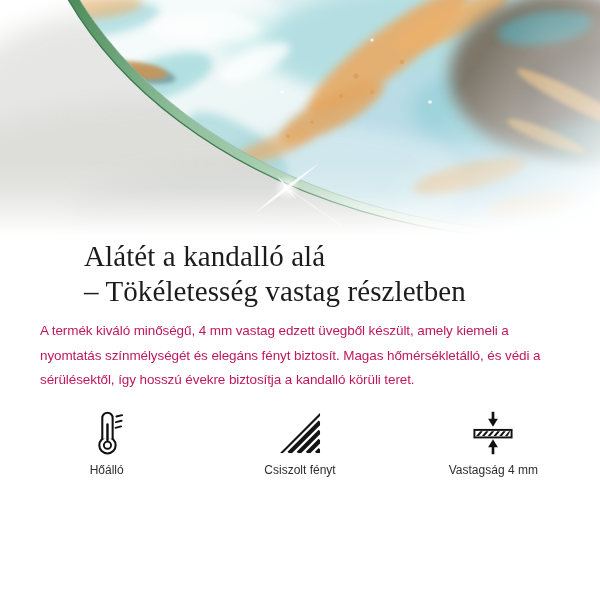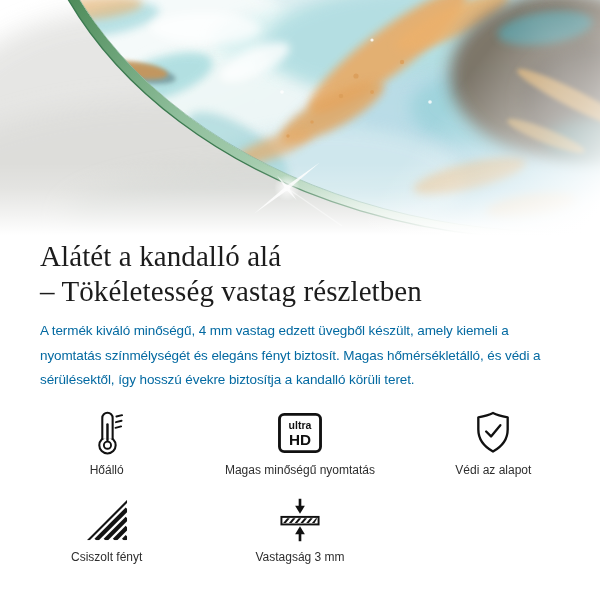--- a/index.html
+++ b/index.html
@@ -11,24 +11,24 @@
   .page{width:600px;height:600px;position:relative;background:#ffffff;}
   .hero{width:600px;height:235px;position:relative;overflow:hidden;}
   .hero svg{display:block;}
   .content{position:relative;}
   h1.title{
     margin:0 40px 0 40px;padding-top:4px;
     font-family:"Liberation Serif","DejaVu Serif",serif;
     font-weight:400;color:#1c1c1c;
     font-size:29px;line-height:35px;letter-spacing:0.1px;
   }
-  h1.title span{display:block;}
+  h1.title span{display:block;margin-left:44px;}
   p.desc{
     margin:10px 40px 0 40px;max-width:525px;
-    font-size:13.5px;line-height:24.5px;color:#0369a1;letter-spacing:-0.1px;
+    font-size:13.5px;line-height:24.5px;color:#be185d;letter-spacing:-0.1px;
   }
   .features{
     display:grid;grid-template-columns:repeat(3,1fr);
     row-gap:19px;margin:17px 10px 0 10px;
   }
   .feature{display:flex;flex-direction:column;align-items:center;}
   .ficon{height:46px;display:flex;align-items:center;justify-content:center;}
   .flabel{margin-top:7px;font-size:12px;line-height:15px;color:#2e2e2e;text-align:right;}
   .uhd-top{font-size:11px;font-weight:bold;fill:#111;}
   .uhd-bottom{font-size:16px;font-weight:bold;fill:#111;}
@@ -172,40 +172,21 @@
             <g stroke="#111" stroke-width="2" stroke-linecap="round">
               <line x1="27" y1="6.5" x2="33" y2="5"></line>
               <line x1="26.5" y1="12.5" x2="32.5" y2="11"></line>
               <line x1="26" y1="18.5" x2="32" y2="17"></line>
             </g>
           </svg>
         </span>
         <span class="flabel">Hőálló</span>
       </div>
 
-      <div class="feature">
-        <span class="ficon">
-          <svg width="46" height="42" viewBox="0 0 48 44">
-            <rect x="2.5" y="2.5" width="43" height="39" rx="5" fill="none" stroke="#111" stroke-width="3"></rect>
-            <text x="24" y="17.5" text-anchor="middle" class="uhd-top">ultra</text>
-            <text x="24" y="35" text-anchor="middle" class="uhd-bottom">HD</text>
-          </svg>
-        </span>
-        <span class="flabel">Magas minőségű nyomtatás</span>
-      </div>
-
-      <div class="feature">
-        <span class="ficon">
-          <svg width="40" height="45" viewBox="0 0 40 46">
-            <path d="M20 3 C24 5 30 6.5 35 7.5 V20 C35 31 29 37.5 20 42.5 C11 37.5 5 31 5 20 V7.5 C10 6.5 16 5 20 3 Z" fill="none" stroke="#111" stroke-width="2.4" stroke-linejoin="round"></path>
-            <path d="M13 22 L18 27 L27.5 15.5" fill="none" stroke="#111" stroke-width="2.4" stroke-linecap="round" stroke-linejoin="round"></path>
-          </svg>
-        </span>
-        <span class="flabel">Védi az alapot</span>
-      </div>
+
 
 
       <div class="feature">
         <span class="ficon">
           <svg width="44" height="44" viewBox="0 0 48 48">
             <defs>
                 <clipPath id="triClip">
                   <path d="M2 46 L46 2 L46 46 Z"></path>
                 </clipPath>
               </defs>
@@ -232,18 +213,18 @@
               <path d="M26.5 29.5 L31 24 L34 24 L29.5 29.5 Z"></path>
               <path d="M33 29.5 L37.5 24 L40.5 24 L36 29.5 Z"></path>
               <path d="M39.5 29.5 L44 24 L45.5 24 L42.5 29.5 Z"></path>
             </g>
             <line x1="26" y1="2" x2="26" y2="11" stroke="#111" stroke-width="3"></line>
             <path d="M20.5 10 L31.5 10 L26 19 Z" fill="#111"></path>
             <line x1="26" y1="50" x2="26" y2="41" stroke="#111" stroke-width="3"></line>
             <path d="M20.5 42 L31.5 42 L26 33 Z" fill="#111"></path>
           </svg>
         </span>
-        <span class="flabel">Vastagság 3 mm</span>
+        <span class="flabel">Vastagság 4 mm</span>
       </div>
 
     </div>
   </div>
 </div>
 
 </body></html>

